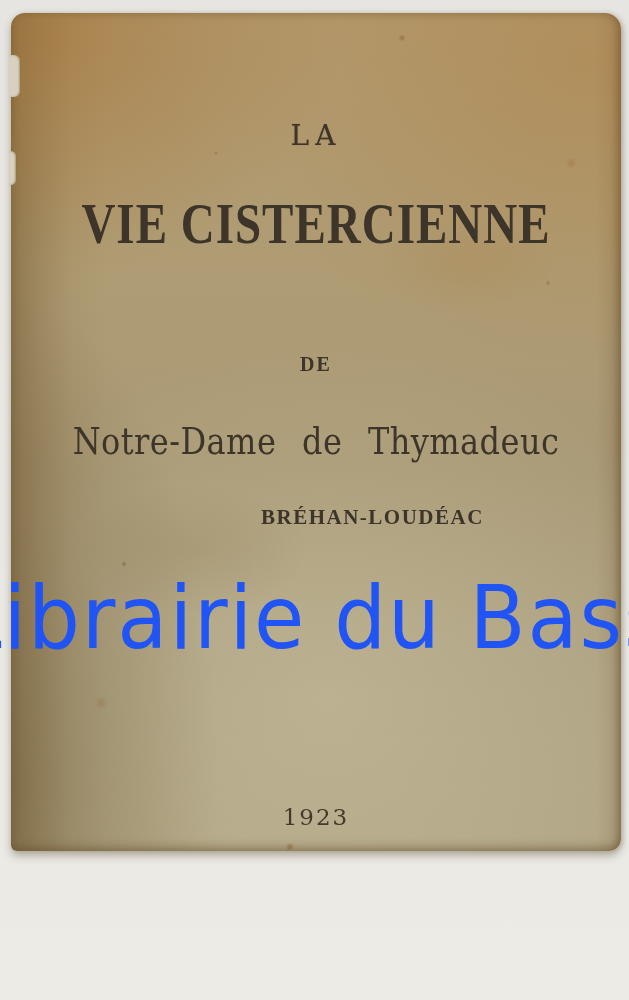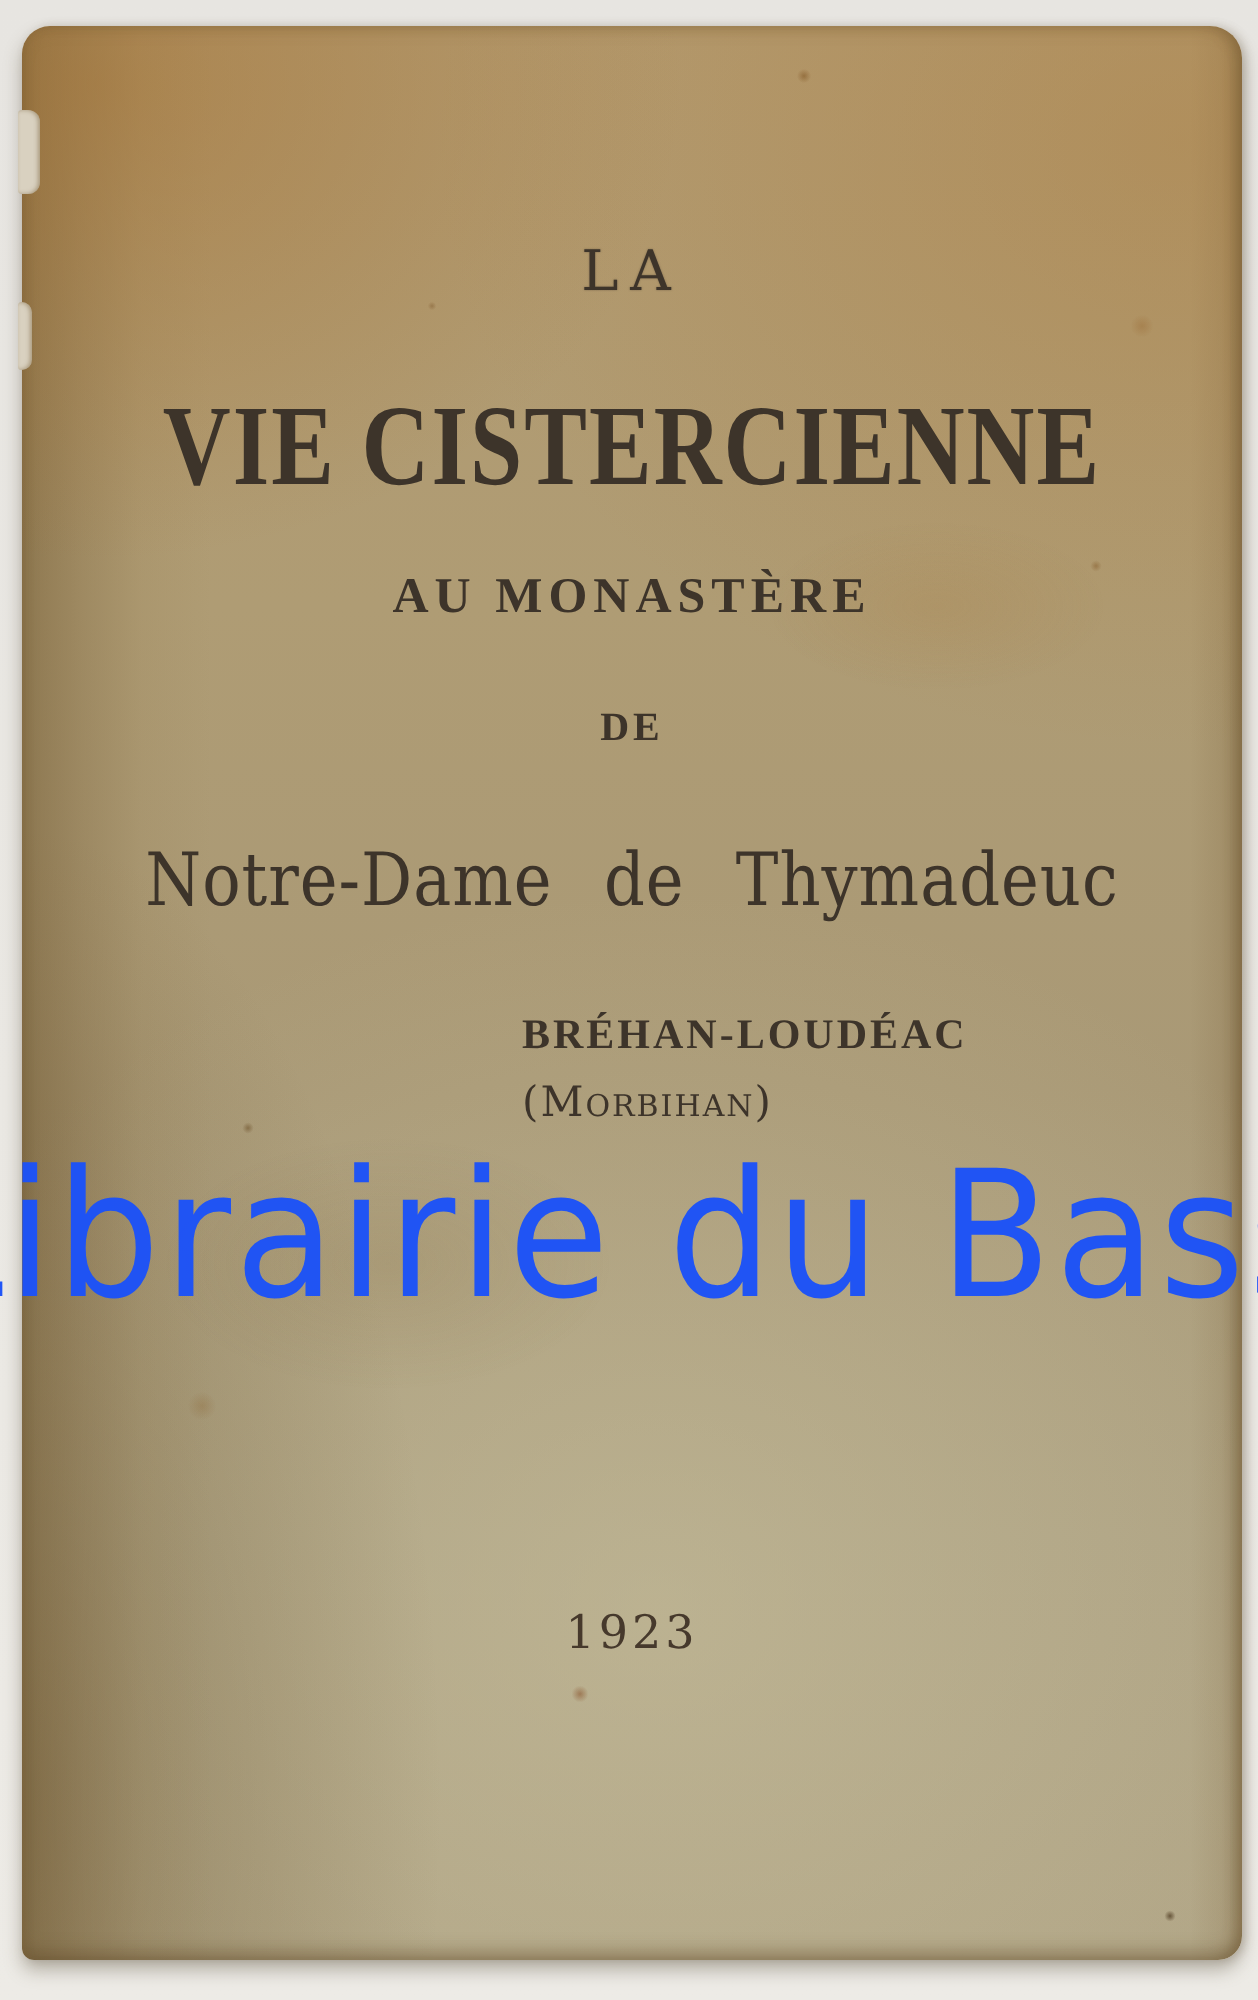--- a/index.html
+++ b/index.html
@@ -10,21 +10,21 @@
     font-family: "DejaVu Serif", serif;
   }
   .photo {
     position: absolute; inset: 0;
     background: linear-gradient(180deg, #e7e5e1 0%, #eae8e3 55%, #edebe6 100%);
   }
   
   .book {
     position: absolute;
     left: 11px; top: 13px;
-    width: 610px; height: 967px;
+    width: 610px; height: 838px;
     background:
       
       radial-gradient(420px 340px at 6% 3%, rgba(164,112,48,0.50), rgba(164,112,48,0) 70%),
       
       radial-gradient(520px 420px at 95% 6%, rgba(173,124,60,0.38), rgba(173,124,60,0) 72%),
       
       linear-gradient(90deg, rgba(110,85,45,0.50) 0px, rgba(120,95,55,0.30) 30px, rgba(140,115,70,0.12) 60px, rgba(140,115,70,0) 95px),
       radial-gradient(300px 700px at 0% 92%, rgba(100,78,40,0.40), rgba(100,78,40,0) 70%),
       
       radial-gradient(560px 480px at 52% 82%, rgba(206,199,164,0.45), rgba(206,199,164,0) 75%),
@@ -163,29 +163,27 @@
 
   <div class="book">
     <div class="texture"></div>
     <div class="chip c1"></div>
     <div class="chip c2"></div>
 
     <div class="line t-article">LA</div>
 
     <div class="line t-main">VIE CISTERCIENNE</div>
 
-    <div class="line t-sub">AU MONASTÈRE</div>
 
     <div class="line t-de">DE</div>
 
     <div class="line t-place">Notre-Dame de Thymadeuc</div>
 
     <div class="imprint">
       <div class="t-town">BRÉHAN-LOUDÉAC</div>
-      <div class="t-dept">(Morbihan)</div>
     </div>
 
     <div class="line t-year">1923</div>
   </div>
 
   <div class="watermark" style="color: rgb(28, 82, 248);">Librairie du Bass</div>
 
 </div>
 
 </body></html>

